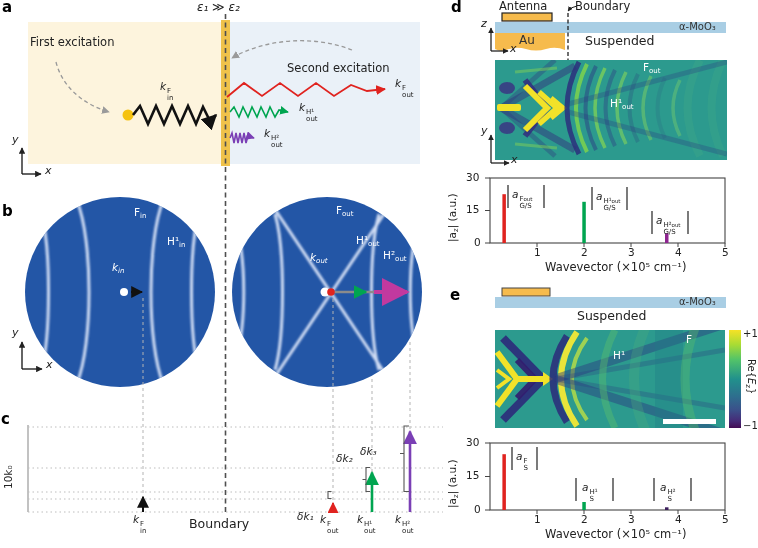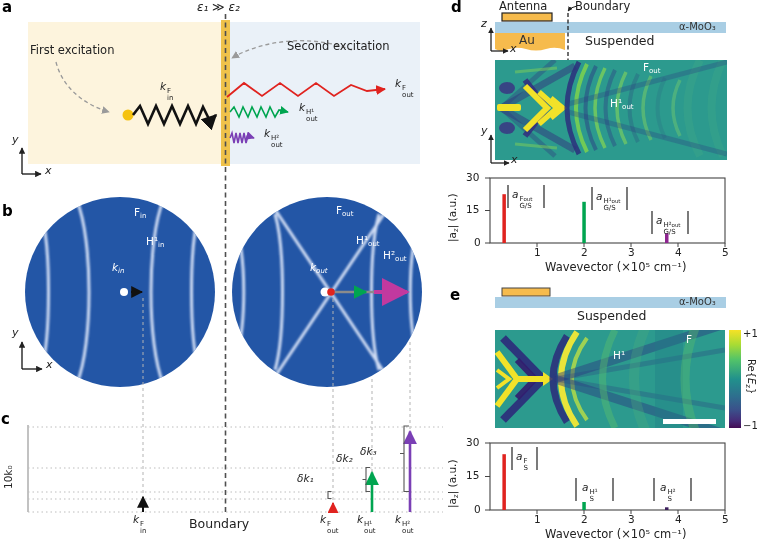--- a/index.html
+++ b/index.html
@@ -281,22 +281,22 @@
   </g>
 </svg>
 
 <div class="t b" style="left:2px;top:0px">a</div>
 <div class="t b" style="left:2px;top:204px">b</div>
 <div class="t b" style="left:1px;top:412px">c</div>
 <div class="t b" style="left:451px;top:0px">d</div>
 <div class="t b" style="left:450px;top:288px">e</div>
 
 <div class="t it" style="left:197px;top:1px;font-size:12px">ε₁ ≫ ε₂</div>
-<div class="t s115" style="left:30px;top:44px">First excitation</div>
-<div class="t s115" style="left:287px;top:40px">Second excitation</div>
+<div class="t s115" style="left:30px;top:36px">First excitation</div>
+<div class="t s115" style="left:287px;top:62px">Second excitation</div>
 <div class="t s105" style="left:160px;top:81px"><i>k</i><span class="stk">
         <span>F</span>
         <span>in</span>
       </span></div>
 <div class="t s105" style="left:395px;top:78px"><i>k</i><span class="stk">
         <span>F</span>
         <span>out</span>
       </span></div>
 <div class="t s105" style="left:299px;top:102px"><i>k</i><span class="stk">
         <span>H¹</span>
@@ -304,30 +304,30 @@
       </span></div>
 <div class="t s105" style="left:264px;top:128px"><i>k</i><span class="stk">
         <span>H²</span>
         <span>out</span>
       </span></div>
 <div class="t it" style="left:12px;top:134px">y</div>
 <div class="t it" style="left:45px;top:165px">x</div>
 
 <div class="t s105 w it" style="left:112px;top:262px"><span>k</span><sub>in</sub></div>
 <div class="t s105 w" style="left:134px;top:207px"><span>F</span><sub>in</sub></div>
-<div class="t s105 w" style="left:146px;top:236px"><span>H¹</span><sub>in</sub></div>
-<div class="t s105 w it" style="left:310px;top:262px"><span>k</span><sub>out</sub></div>
+<div class="t s105 w" style="left:167px;top:236px"><span>H¹</span><sub>in</sub></div>
+<div class="t s105 w it" style="left:310px;top:252px"><span>k</span><sub>out</sub></div>
 <div class="t s105 w" style="left:336px;top:205px"><span>F</span><sub>out</sub></div>
 <div class="t s105 w" style="left:356px;top:235px"><span>H¹</span><sub>out</sub></div>
 <div class="t s105 w" style="left:383px;top:250px"><span>H²</span><sub>out</sub></div>
 <div class="t it" style="left:12px;top:327px">y</div>
 <div class="t it" style="left:46px;top:359px">x</div>
 
 <div class="t s105 rotm90" style="left:3px;top:489px">10k₀</div>
-<div class="t s105 it" style="left:297px;top:473px">δk₁</div>
+<div class="t s105 it" style="left:297px;top:511px">δk₁</div>
 <div class="t s105 it" style="left:336px;top:453px">δk₂</div>
 <div class="t s105 it" style="left:360px;top:446px">δk₃</div>
 <div class="t s105" style="left:133px;top:514px"><i>k</i><span class="stk">
         <span>F</span>
         <span>in</span>
       </span></div>
 <div class="t s125" style="left:189px;top:517px">Boundary</div>
 <div class="t s105" style="left:320px;top:514px"><i>k</i><span class="stk">
         <span>F</span>
         <span>out</span>

